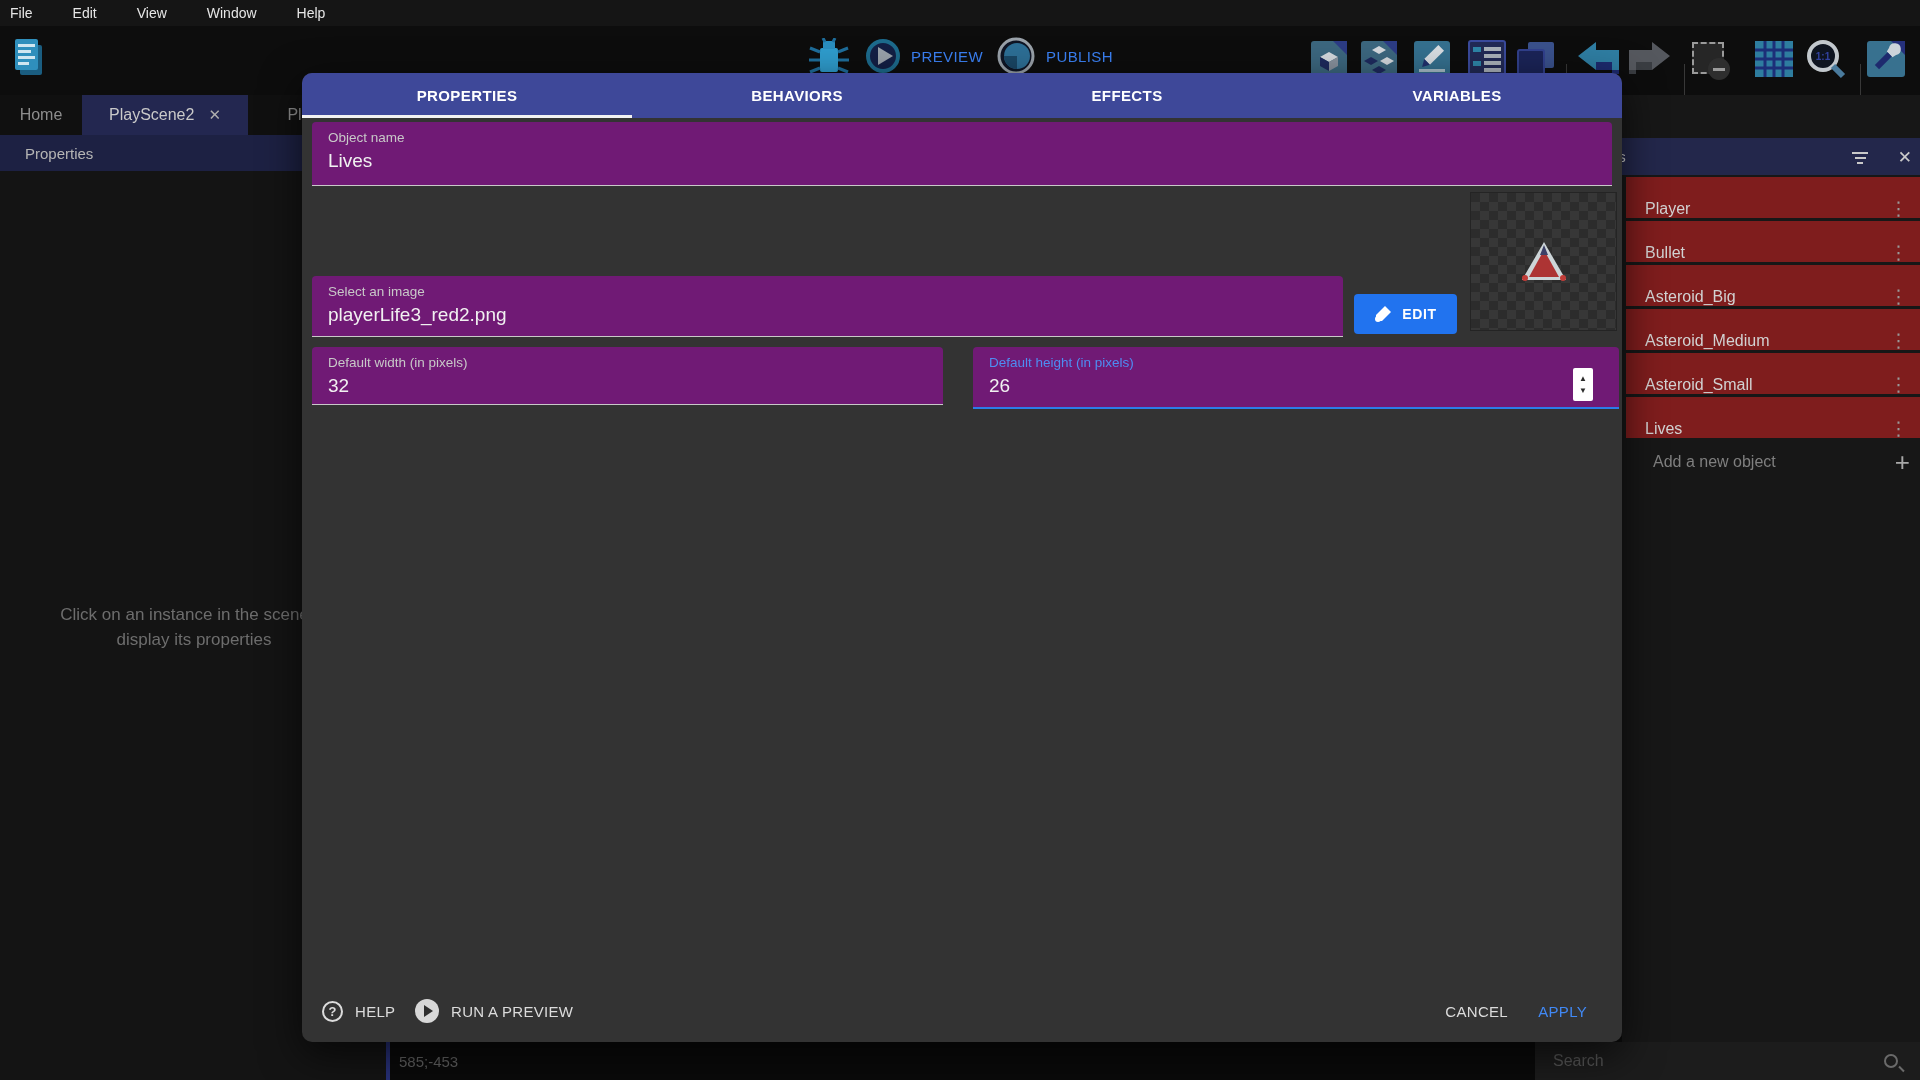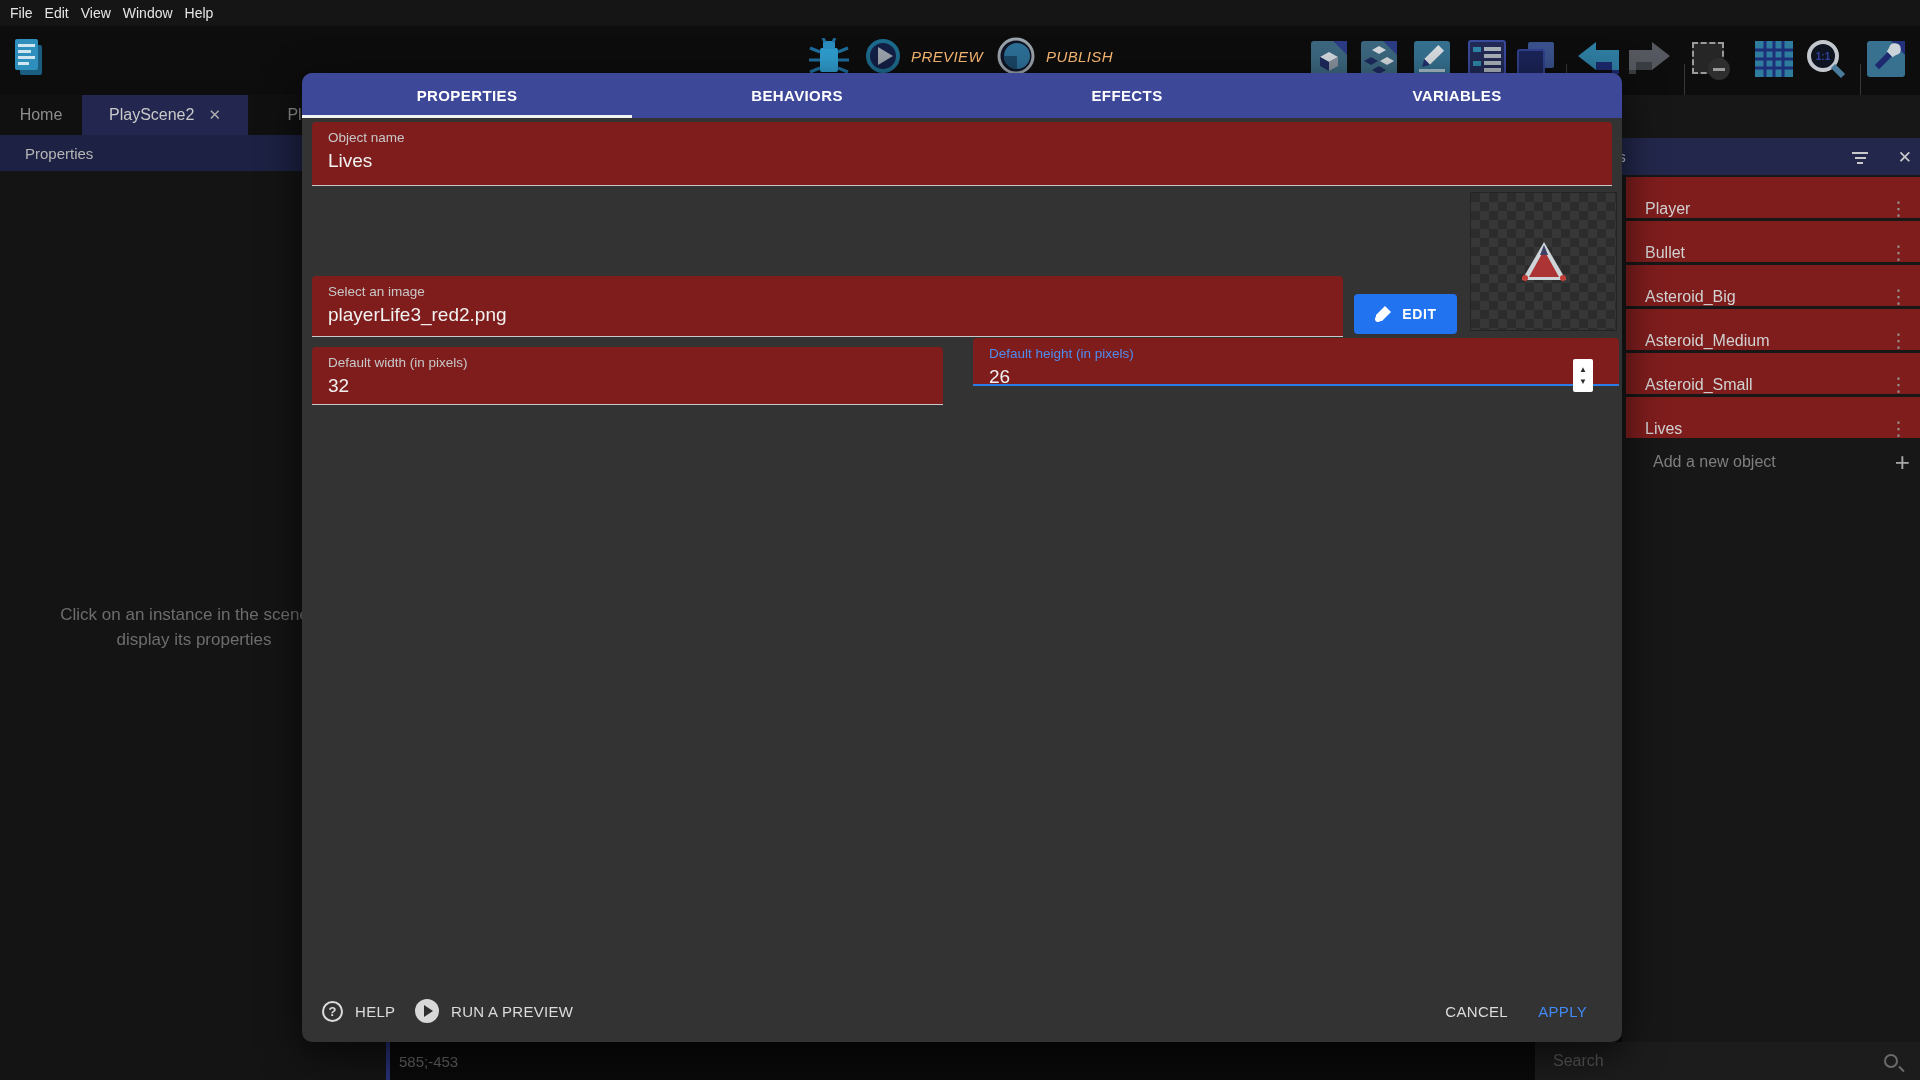--- a/index.html
+++ b/index.html
@@ -2,26 +2,26 @@
 <html><head>
 <meta charset="utf-8">
 <style>
   * { margin:0; padding:0; box-sizing:border-box; }
   html,body { width:1920px; height:1080px; overflow:hidden; background:#0c0c0c;
               font-family:"Liberation Sans", sans-serif; }
   .abs { position:absolute; }
 
   
   #menubar { left:0; top:0; width:1920px; height:26px; background:#151515;
-             display:flex; align-items:center; gap:12px; padding-left:10px; }
+             display:flex; align-items:center; gap:40px; padding-left:10px; }
   .menu-item { color:#e6e6e6; font-size:14px; cursor:default; }
 
   
   #toolbar { left:0; top:26px; width:1920px; height:69px; background:#0d0d0d; }
-  .tool-label { color:#fdba74; font-size:15px; letter-spacing:.4px;font-style:italic; }
+  .tool-label { color:#3b82f6; font-size:15px; letter-spacing:.4px; }
   .tsep { position:absolute; top:38px; width:1px; height:40px; background:#383838; }
 
   
   #tabrow { left:0; top:95px; width:400px; height:40px; background:#101010; display:flex; }
   .etab { height:40px; display:flex; align-items:center; justify-content:center;
           font-size:16px; color:#8d8d8d; gap:14px; }
   .etab.active { background:#232750; color:#c9c9c9; }
   .tab-close { color:#aeaeae; font-size:15px; }
 
   
@@ -69,21 +69,21 @@
 
   
   #dialog { left:302px; top:73px; width:1320px; height:969px; background:#333;
             border-radius:10px; box-shadow:0 12px 40px rgba(0,0,0,.65); z-index:10; }
   #dialog-tabs { position:absolute; left:0; top:0; width:1320px; height:45px;
                  background:#3e4899; border-radius:10px 10px 0 0; display:flex; }
   .dtab { width:330px; display:flex; align-items:center; justify-content:center;
           color:#fff; font-size:15px; font-weight:bold; letter-spacing:.4px; }
   #dtab-indicator { position:absolute; left:0; bottom:0; width:330px; height:3px; background:#f2f2f2; }
 
-  .field { position:absolute; background:#7f1d1d; border-radius:4px 4px 0 0;
+  .field { position:absolute; background:#701a75; border-radius:4px 4px 0 0;
            border-bottom:1px solid #c9c9c9; }
   .field .flabel { position:absolute; left:16px; top:8px; font-size:13.5px; color:#c8c8c8; }
   .field .fvalue { position:absolute; left:16px; top:28px; font-size:19px; color:#f1f1f1; }
   .field.focused { border-bottom:2px solid #2b7de9; }
   .field.focused .flabel { color:#4e8df2; }
 
   #spinner { position:absolute; right:26px; top:21px; width:20px; height:33px; background:#fff;
              border-radius:2px; display:flex; flex-direction:column; align-items:center;
              justify-content:center; gap:4px; }
   #spinner span { color:#2b2b2b; font-size:8px; line-height:1; }
@@ -369,21 +369,21 @@
       <circle cx="4" cy="14" r="3" fill="#fff"></circle>
     </svg>
     <span class="lbl">EDIT</span>
   </div>
 
   <div class="field" style="left:10px;top:274px;width:631px;height:58px">
     <span class="flabel">Default width (in pixels)</span>
     <span class="fvalue">32</span>
   </div>
 
-  <div class="field focused" style="left:671px;top:265px;width:646px;height:48px">
+  <div class="field focused" style="left:671px;top:274px;width:646px;height:62px">
     <span class="flabel">Default height (in pixels)</span>
     <span class="fvalue">26</span>
     <div id="spinner">
       <span>▲</span>
       <span>▼</span>
     </div>
   </div>
 
   <div id="dialog-footer">
     <div class="foot-btn" id="help-btn">

